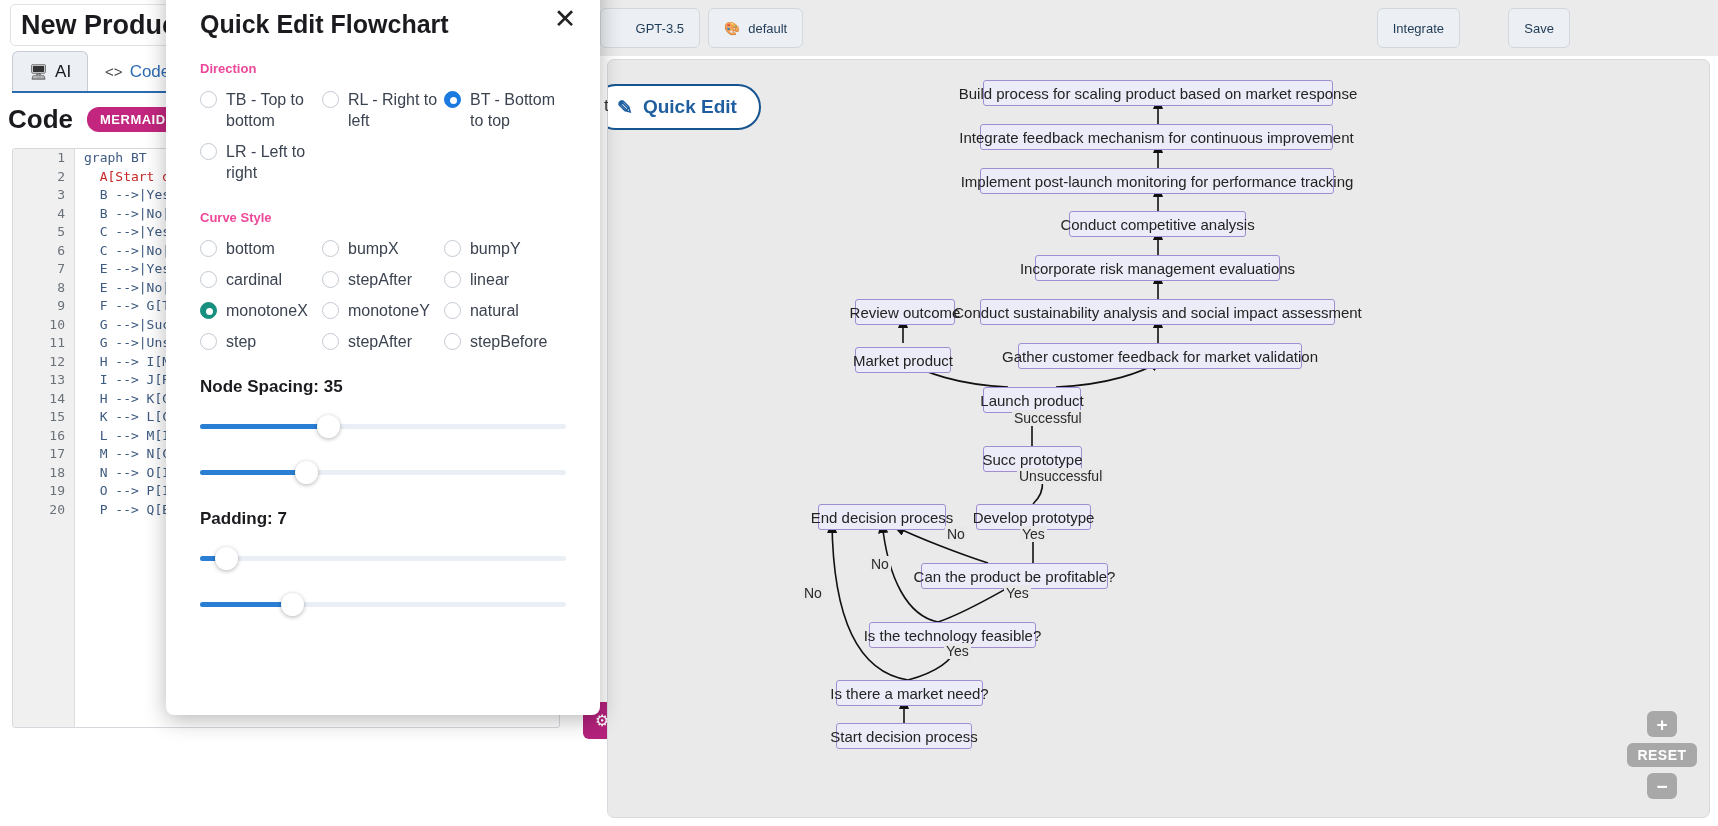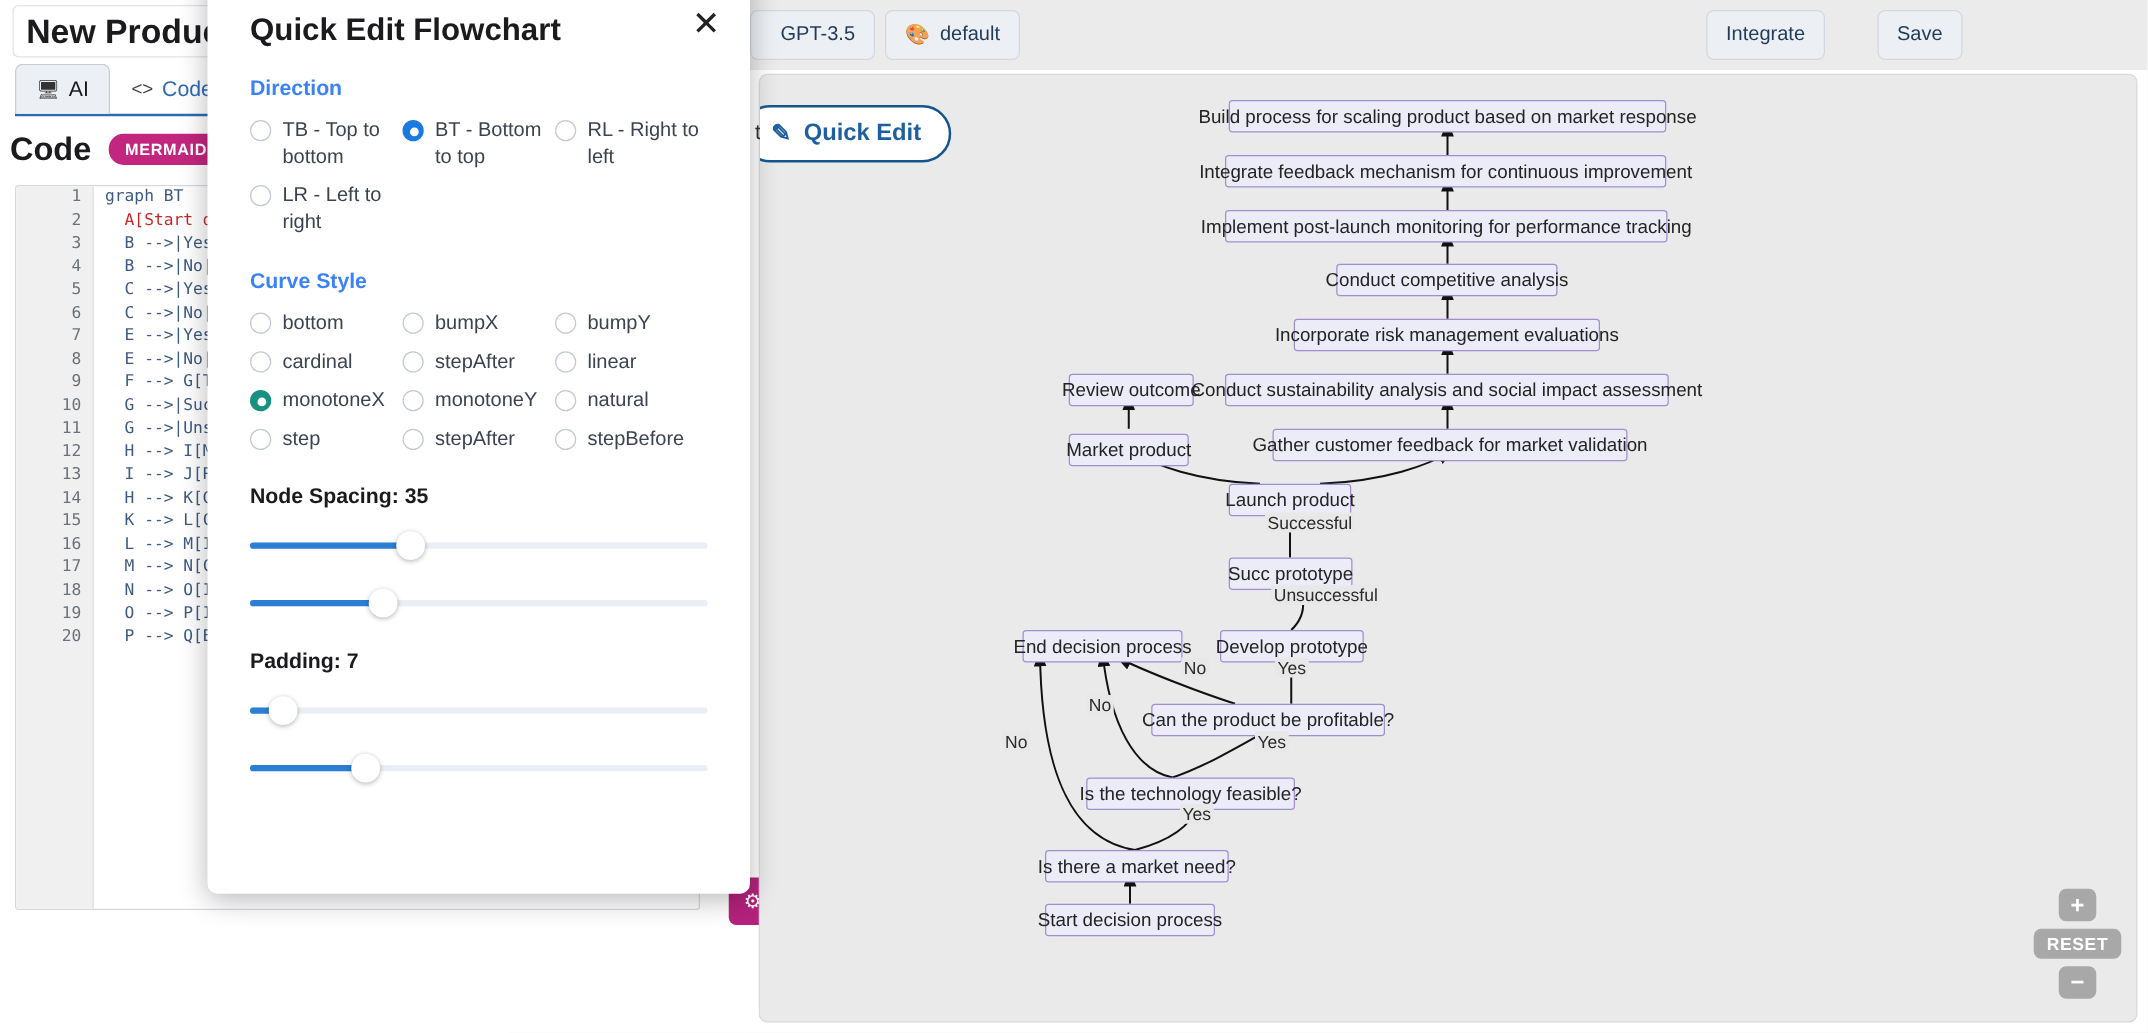--- a/index.html
+++ b/index.html
@@ -83,21 +83,21 @@
 
   
   .topbar {
     position: absolute; left: 600px; top: 0; right: 0; height: 56px;
     background: #ebebeb;
   }
   .top-btn {
     position: absolute; top: 8px; height: 40px;
     border: 1px solid #d3d8de; border-radius: 6px; background: #eceff3;
     display: flex; align-items: center; gap: 8px;
-    padding: 0 15px; font-size: 16px; color: #1f3b57; cursor: pointer;
+    padding: 0 15px; font-size: 13px; color: #1f3b57; cursor: pointer;
   }
   #btn-model   { left: 0px;   width: 100px; justify-content: flex-end; }
   #btn-theme   { left: 108px; }
   #btn-download{ right: 258px; }
   #btn-save    { right: 148px; }
 
   
   .canvas {
     position: absolute; left: 607px; top: 59px; right: 8px; bottom: 8px;
     background: #eaeaea; border: 1px solid #d6dade; border-radius: 7px;
@@ -146,21 +146,21 @@
     padding: 0 34px; overflow: hidden;
   }
   .modal h1 {
     margin: 0; padding-top: 40px; font-size: 25px; font-weight: bold; color: #1b1b1f;
   }
   .modal-close {
     position: absolute; right: 22px; top: 38px; width: 26px; height: 26px;
     font-size: 27px; line-height: 22px; color: #222; cursor: pointer;
     text-align: center; font-weight: 300;
   }
-  .sec-title { font-size: 17px; font-weight: bold; color: #3b82f6; margin: 22px 0 8px; }
+  .sec-title { font-size: 13px; font-weight: bold; color: #ec4899; margin: 22px 0 8px; }
   .radio-grid { display: flex; flex-wrap: wrap; }
   .radio-grid.dir .opt { width: 33.33%; }
   .radio-grid.curve .opt { width: 33.33%; }
   .opt {
     display: flex; align-items: flex-start; gap: 9px; padding: 5px 4px 5px 0;
     font-size: 16px; color: #3b4350; cursor: pointer; line-height: 21px;
   }
   .radio {
     flex: 0 0 auto; width: 17px; height: 17px; border-radius: 50%;
     border: 1px solid #c3c9d2; background: #fff; margin-top: 2px; position: relative;
@@ -361,26 +361,26 @@
       <div class="modal-close">✕</div>
       <h1>Quick Edit Flowchart</h1>
 
       <div class="sec-title">Direction</div>
       <div class="radio-grid dir" id="dir-grid">
           <div class="opt">
             <span class="radio"></span>
             <span>TB - Top to bottom</span>
           </div>
           <div class="opt">
+            <span class="radio"></span>
+            <span>RL - Right to left</span>
+          </div>
+          <div class="opt">
             <span class="radio on-blue"></span>
             <span>BT - Bottom to top</span>
-          </div>
-          <div class="opt">
-            <span class="radio"></span>
-            <span>RL - Right to left</span>
           </div>
           <div class="opt">
             <span class="radio"></span>
             <span>LR - Left to right</span>
           </div>
         </div>
 
       <div class="sec-title">Curve Style</div>
       <div class="radio-grid curve" id="curve-grid">
           <div class="opt">

